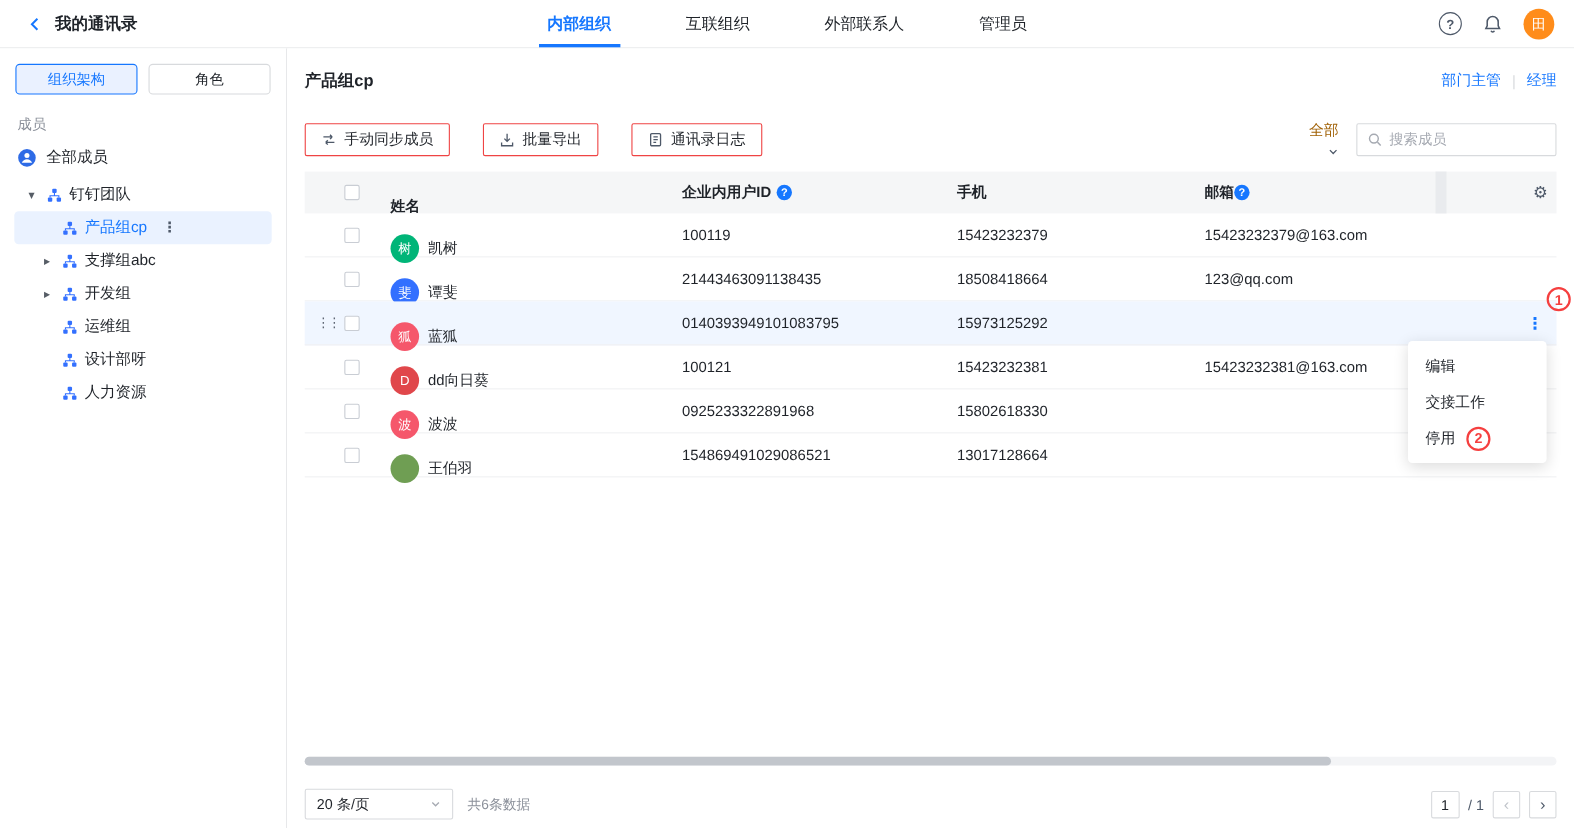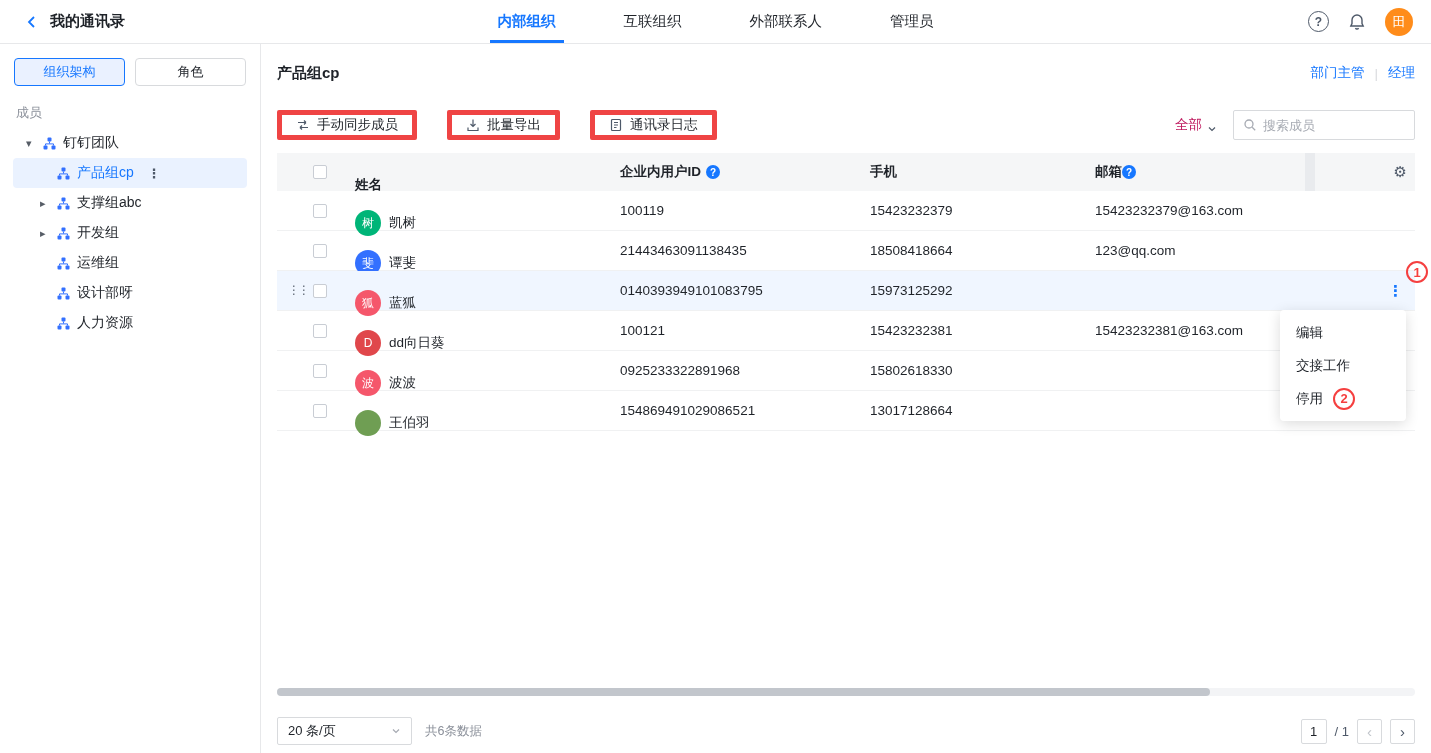--- a/index.html
+++ b/index.html
@@ -45,22 +45,22 @@
 
   
   .main { flex: 1; position: relative; padding: 0 16px; background: #fff; }
   .main-header { height: 58px; display: flex; align-items: center; }
   .page-title { font-weight: bold; font-size: 15px; }
   .role-links { margin-left: auto; display: flex; align-items: center; font-size: 13.5px; }
   .role-link { color: #1677FF; cursor: pointer; }
   .role-divider { color: #D8DADD; margin: 0 10px; }
 
   .toolbar { display: flex; align-items: center; margin-top: 8px; }
-  .tool-btn { height: 30px; display: inline-flex; align-items: center; gap: 7px; padding: 0 14px; border: 5px solid #ef4444; border-radius: 2px; background: #fff; font-size: 13.5px; color: #1F2329; cursor: pointer; margin-right: 30px; }
-  .filter { margin-left: auto; display: flex; align-items: flex-end; gap: 5px; font-size: 13.5px; color: #be185d; cursor: pointer; margin-right: 16px; }
+  .tool-btn { height: 30px; display: inline-flex; align-items: center; gap: 7px; padding: 0 14px; border: 1px solid #ef4444; border-radius: 2px; background: #fff; font-size: 13.5px; color: #1F2329; cursor: pointer; margin-right: 30px; }
+  .filter { margin-left: auto; display: flex; align-items: flex-end; gap: 5px; font-size: 13.5px; color: #a16207; cursor: pointer; margin-right: 16px; flex-direction: column; }
   .search-box { width: 182px; height: 30px; border: 1px solid #D8DADD; border-radius: 2px; display: flex; align-items: center; gap: 6px; padding: 0 9px; background: #fff; }
   .search-box input { border: none; outline: none; flex: 1; font-size: 13px; font-family: inherit; color: #1F2329; min-width: 0; background: transparent; }
   .search-box input::placeholder { color: #A6AAB2; }
 
   
   .table { margin-top: 13px; }
   .thead { display: flex; align-items: center; height: 38px; background: #F5F6F7; font-weight: bold; font-size: 13.5px; color: #1F2329; position: relative; }
   .trow { display: flex; align-items: center; height: 40px; border-bottom: 1px solid #F0F1F2; font-size: 13.5px; position: relative; }
   .trow.active { background: #F0F6FF; }
   .col { flex-shrink: 0; display: flex; align-items: center; }
@@ -147,20 +147,30 @@
     <div class="toggle-row">
       <div class="toggle-btn active">
           <span>组织架构</span>
         </div>
       <div class="toggle-btn">
           <span>角色</span>
         </div>
     </div>
 
     <div class="side-section">成员</div>
+    <div class="side-item">
+      <span>
+        <svg width="17" height="17" viewBox="0 0 17 17">
+            <circle cx="8.5" cy="8.5" r="8" fill="#2E6BE6"></circle>
+            <circle cx="8.5" cy="6.4" r="2.3" fill="#fff"></circle>
+            <path d="M3.8 13c.9-2.1 2.7-3.2 4.7-3.2s3.8 1.1 4.7 3.2z" fill="#fff"></path>
+          </svg>
+      </span>
+      <span>全部成员</span>
+    </div>
 
     <div class="tree">
       <div class="tree-item lvl0">
         <span class="caret">▾</span>
         <span class="dept-ico">
             <svg width="13" height="13" viewBox="0 0 13 13">
               <rect x="4.5" y="0.5" width="4" height="4" rx="1" fill="#3370FF"></rect>
               <rect x="0.5" y="8.5" width="4" height="4" rx="1" fill="#3370FF"></rect>
               <rect x="8.5" y="8.5" width="4" height="4" rx="1" fill="#3370FF"></rect>
               <path d="M6.5 4.5v2M2.5 8.5V6.9h8v1.6" stroke="#3370FF" fill="none"></path>

